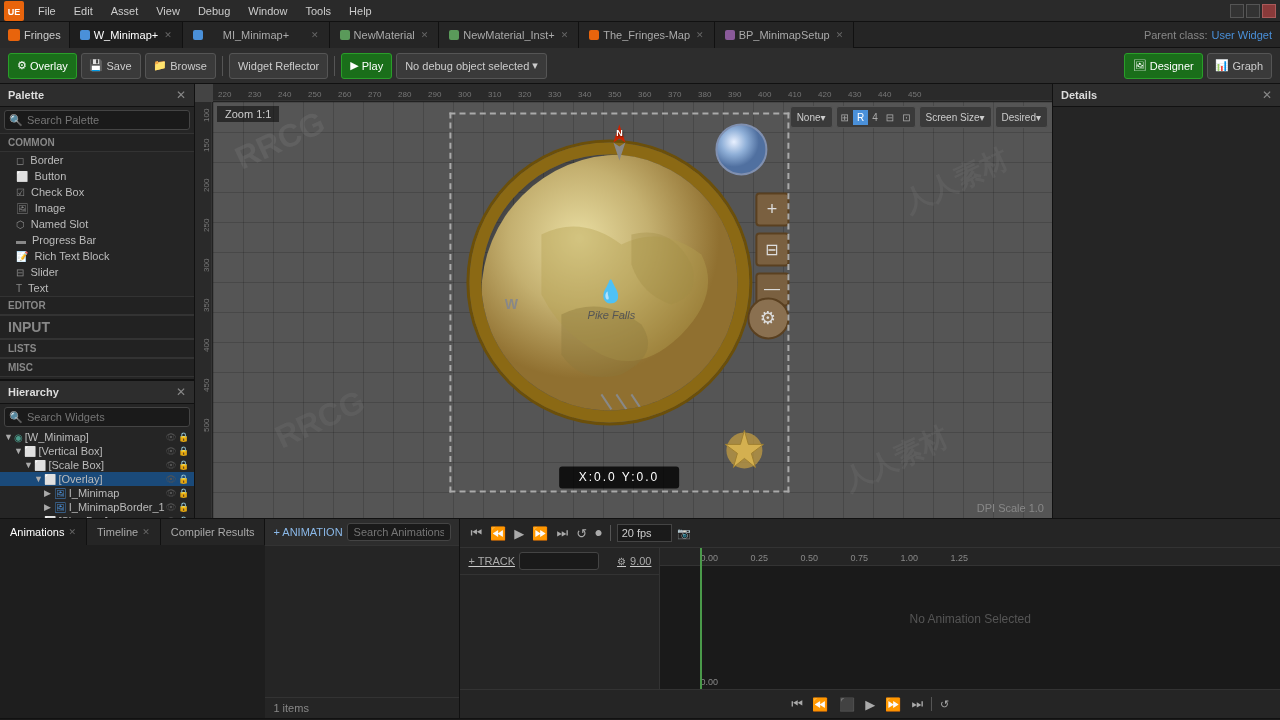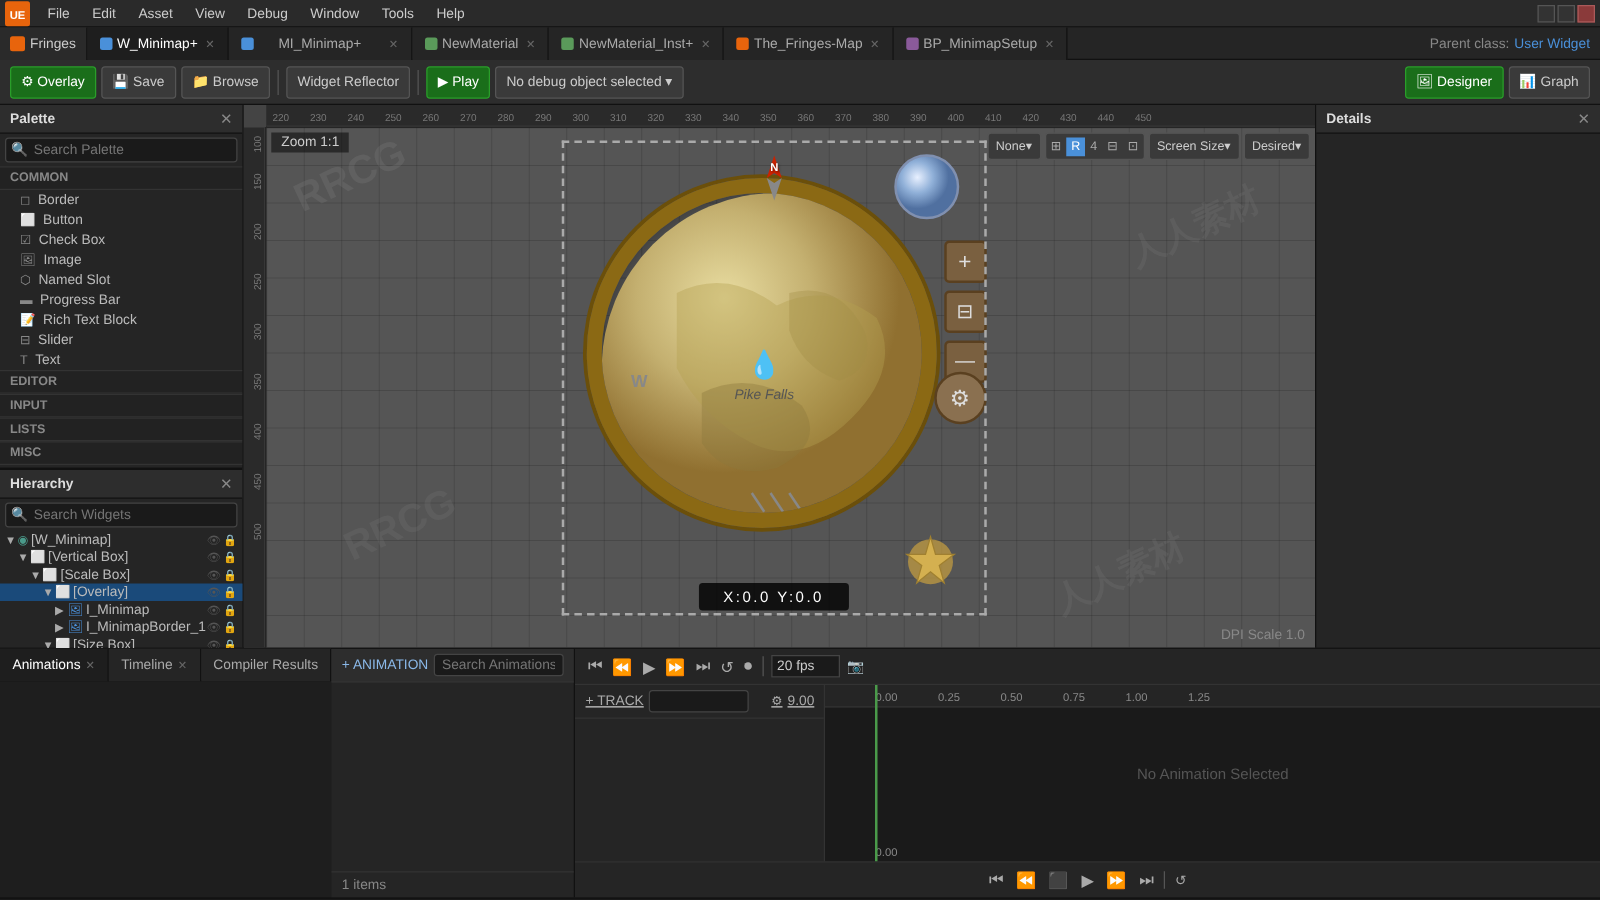--- a/index.html
+++ b/index.html
@@ -173,21 +173,21 @@
     <div class="palette-item">
       <span style="color:#888;font-size:10px;">⊟</span>
       <span>Slider</span>
     </div>
     <div class="palette-item">
       <span style="color:#888;font-size:10px;">T</span>
       <span>Text</span>
     </div>
 
     <div style="font-size:10px;color:#888;padding:3px 8px;text-transform:uppercase;font-weight:bold;background:#222;border-bottom:1px solid #333;border-top:1px solid #333;">EDITOR</div>
-    <div style="font-size:10px;color:#888;padding:3px 8px;text-transform:uppercase;font-weight:bold;background:#222;border-bottom:1px solid #333;border-top:1px solid #333;">INPUT</div>
+    <div style="font-size:14px;color:#888;padding:3px 8px;text-transform:uppercase;font-weight:bold;background:#222;border-bottom:1px solid #333;border-top:1px solid #333;">INPUT</div>
     <div style="font-size:10px;color:#888;padding:3px 8px;text-transform:uppercase;font-weight:bold;background:#222;border-bottom:1px solid #333;border-top:1px solid #333;">LISTS</div>
     <div style="font-size:10px;color:#888;padding:3px 8px;text-transform:uppercase;font-weight:bold;background:#222;border-bottom:1px solid #333;border-top:1px solid #333;">MISC</div>
 
     <div style="display:flex;align-items:center;justify-content:space-between;padding:4px 8px;background:#2d2d2d;border-bottom:1px solid #111;border-top:2px solid #111;margin-top:2px;">
       <span style="font-size:11px;color:#ddd;font-weight:bold;">Hierarchy</span>
       <span style="color:#888;cursor:pointer;font-size:12px;">✕</span>
     </div>
     <div style="padding:3px 4px;">
       <div style="position:relative;">
         <span style="position:absolute;left:5px;top:50%;transform:translateY(-50%);color:#666;font-size:11px;">🔍</span>

